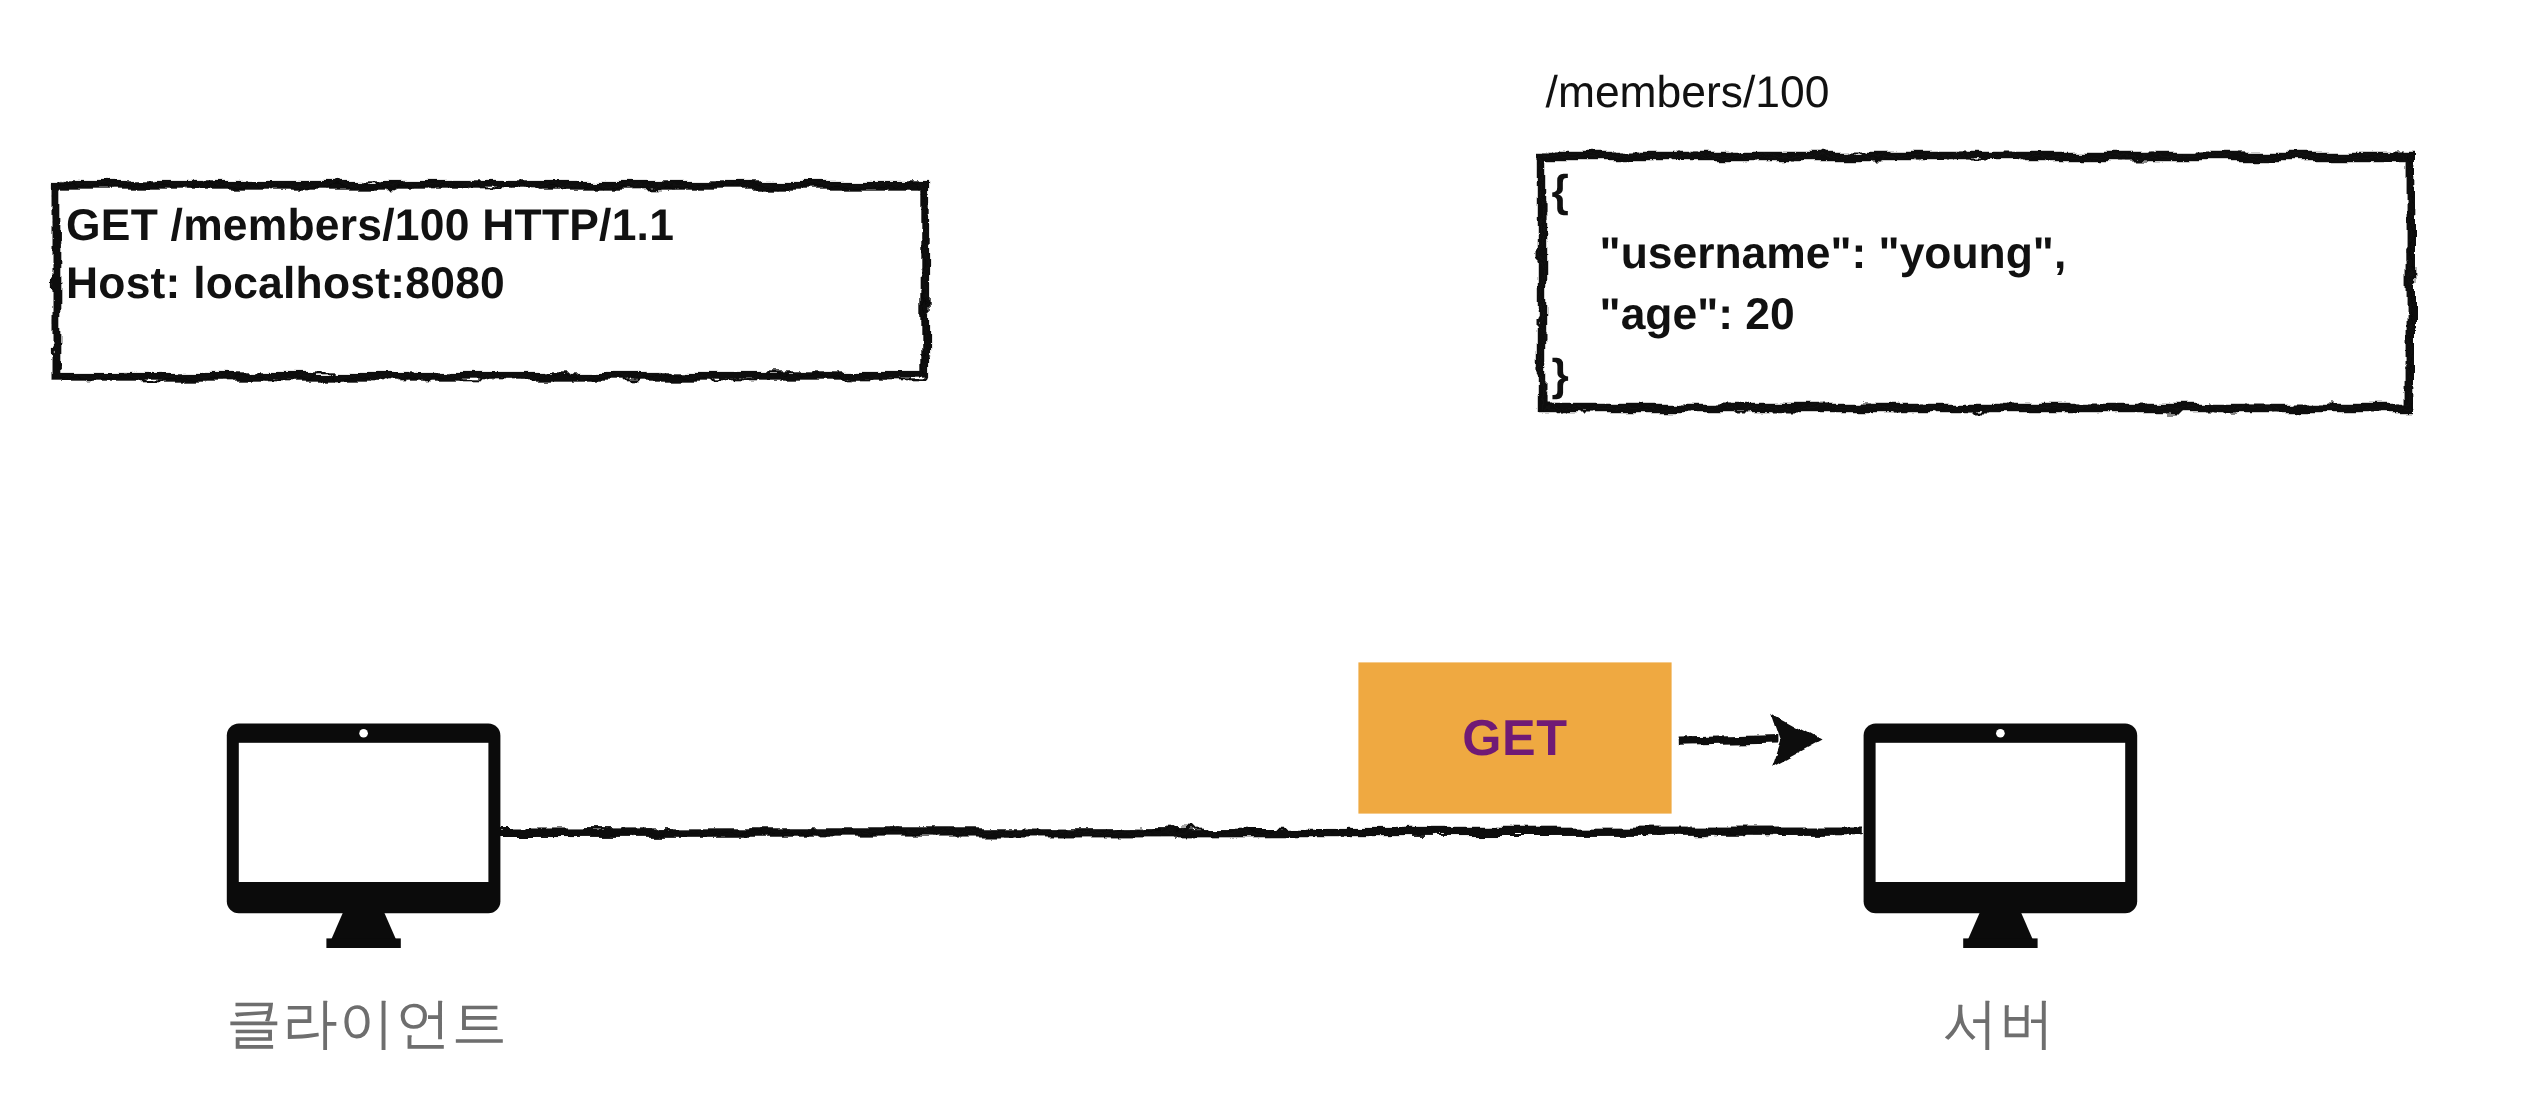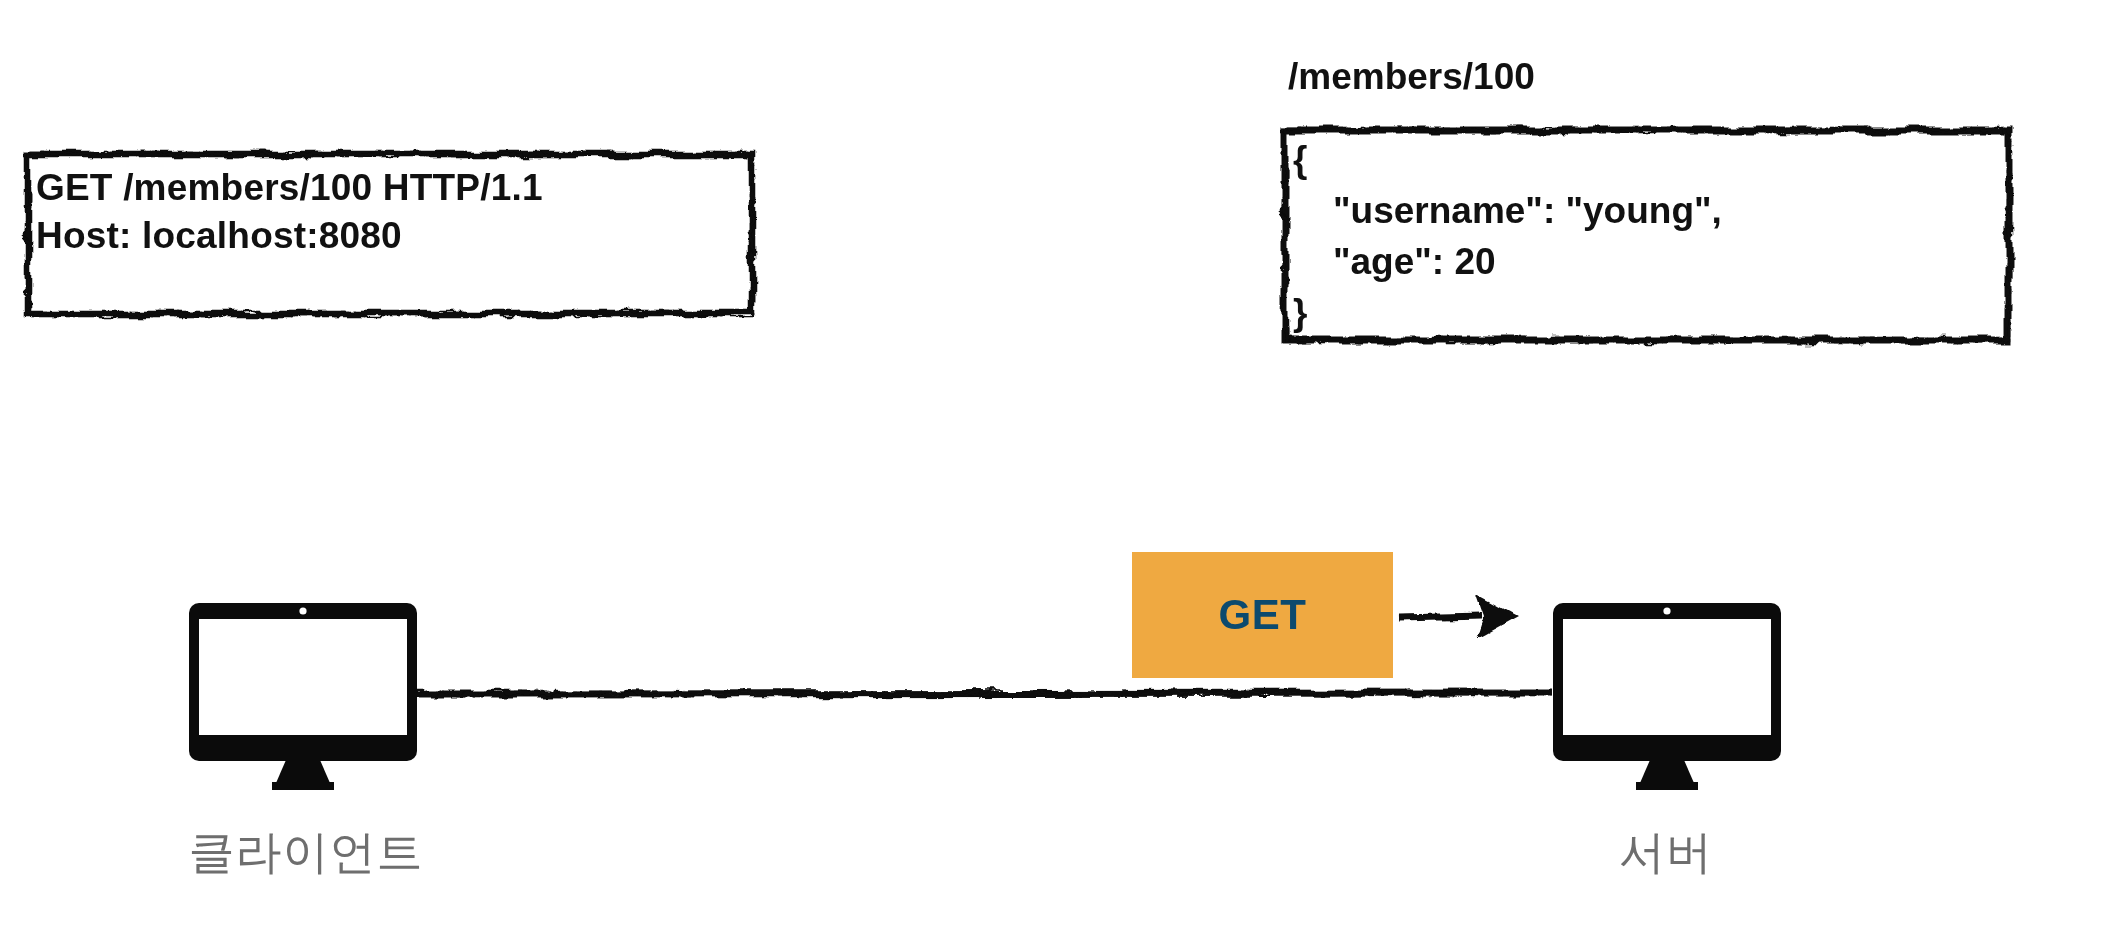--- a/index.html
+++ b/index.html
@@ -21,52 +21,52 @@
     width: 100%; height: 100%;
     overflow: visible;
   }
   .sketch-box .content {
     position: relative;
     z-index: 2;
     color: #111111;
     font-weight: 700;
   }
 
-  .request-box { left: 22px; top: 148px; width: 736px; height: 172px; }
+  .request-box { left: 41px; top: 148px; width: 736px; height: 172px; }
   .request-box .content {
     padding: 16px 0 0 14px;
     font-size: 37px;
     line-height: 48px;
     letter-spacing: 0.2px;
   }
 
   .response-label {
     position: absolute;
     left: 1288px; top: 56px;
     font-size: 37px;
-    font-weight: 700;
+    font-weight: 400;
     color: #111111;
   }
 
   .response-box { left: 1279px; top: 124px; width: 736px; height: 222px; }
   .response-box .content {
     padding: 10px 0 0 14px;
     font-size: 37px;
     line-height: 51px;
   }
   .response-box .content .indent { padding-left: 40px; }
 
   
   .get-badge {
     position: absolute;
     left: 1132px; top: 552px;
     width: 261px; height: 126px;
     display: flex; align-items: center; justify-content: center;
     font-size: 42px; font-weight: 700;
-    color: #0c4a6e;
+    color: #701a75;
     letter-spacing: 0.5px;
   }
 
   
   .monitor { position: absolute; width: 230px; height: 188px; }
   .monitor-client { left: 188px; top: 602px; }
   .monitor-server { left: 1552px; top: 602px; }
   .monitor svg { width: 100%; height: 100%; display: block; }
 
   .device-label {

